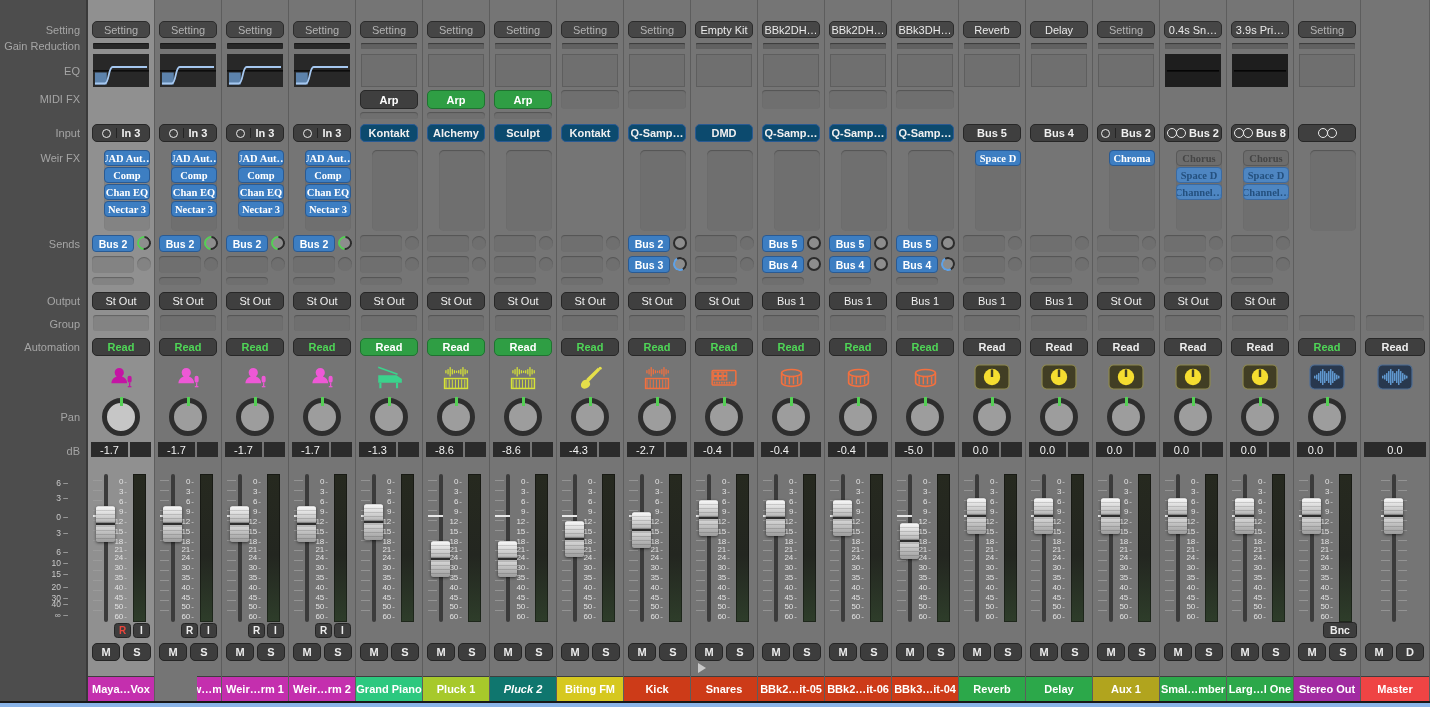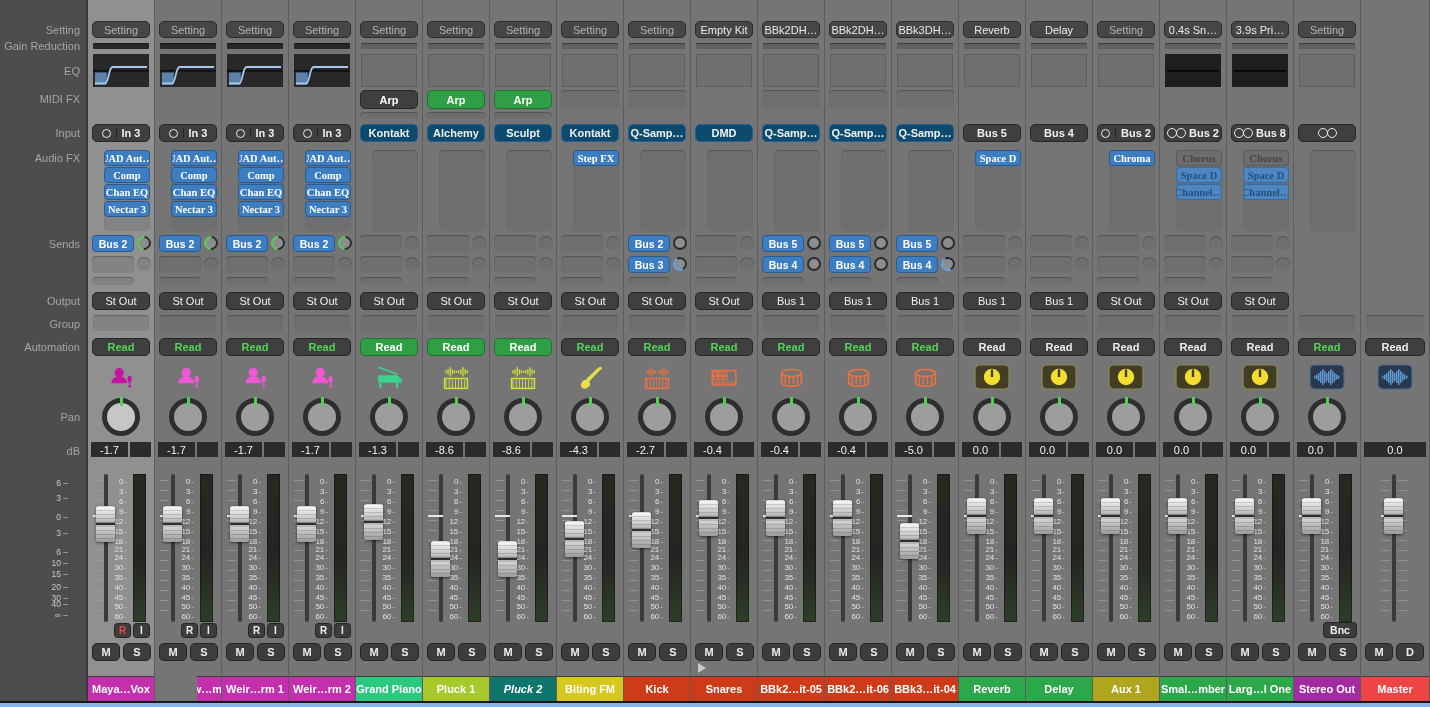--- a/index.html
+++ b/index.html
@@ -98,21 +98,21 @@
 </head>
 <body>
 
 <div id="mixer">
   <div id="gutter">
       <div class="glabel" style="top: 30px;">Setting</div>
       <div class="glabel" style="top: 46px;">Gain Reduction</div>
       <div class="glabel" style="top: 71px;">EQ</div>
       <div class="glabel" style="top: 99px;">MIDI FX</div>
       <div class="glabel" style="top: 133px;">Input</div>
-      <div class="glabel" style="top: 158px;">Audio FX</div>
+      <div class="glabel" style="top: 158px;">Weir FX</div>
       <div class="glabel" style="top: 244px;">Sends</div>
       <div class="glabel" style="top: 301px;">Output</div>
       <div class="glabel" style="top: 324px;">Group</div>
       <div class="glabel" style="top: 347px;">Automation</div>
       <div class="glabel" style="top: 417px;">Pan</div>
       <div class="glabel" style="top: 451px;">dB</div>
       <div class="gscale" style="top: 483px;">6</div>
       <div class="gscale" style="top: 498px;">3</div>
       <div class="gscale" style="top: 517px;">0</div>
       <div class="gscale" style="top: 533px;">3</div>
@@ -667,23 +667,20 @@
         <div class="name" title="Pluck 2" style="background: #0f766e; font-style: italic;">Pluck 2</div>
       </div>
       <div class="strip">
         <div class="btn setting">Setting</div>
         <div class="gr"></div>
         <div class="eq empty"></div>
         <div class="slot midi-slot"></div>
         <div class="btn input blue">
           <span>Kontakt</span>
         </div>
-        <div class="fxarea slot">
-          <div class="fxbtn active" style="top: 0px;">Step FX</div>
-        </div>
         <div class="send r0">
           <div class="sendlbl slot"></div>
           <div class="sknob empty"></div>
         </div>
         <div class="send r1">
           <div class="sendlbl slot"></div>
           <div class="sknob empty"></div>
         </div>
         <div class="slot send-sliver"></div>
         <div class="btn output">St Out</div>

